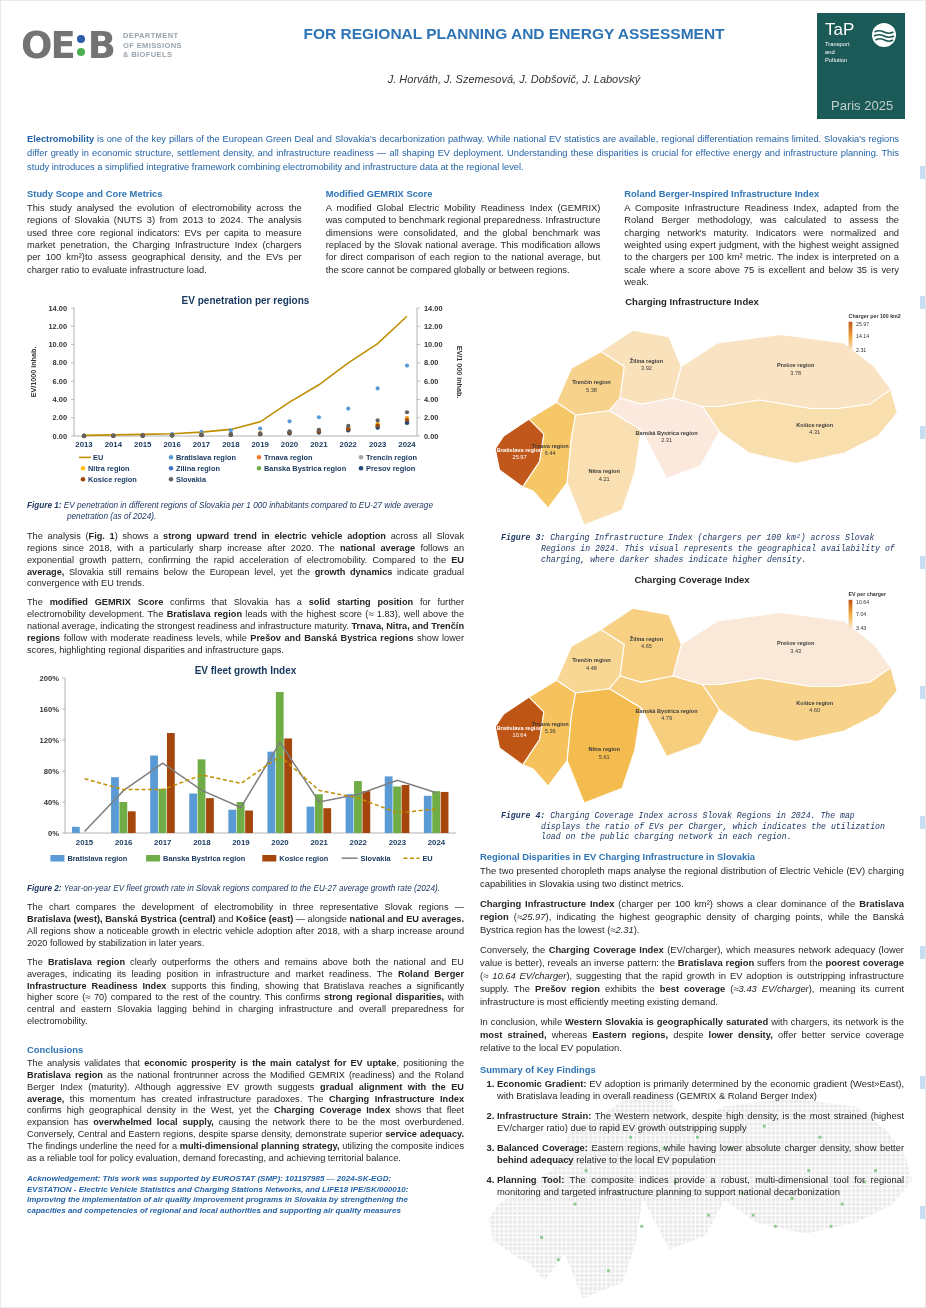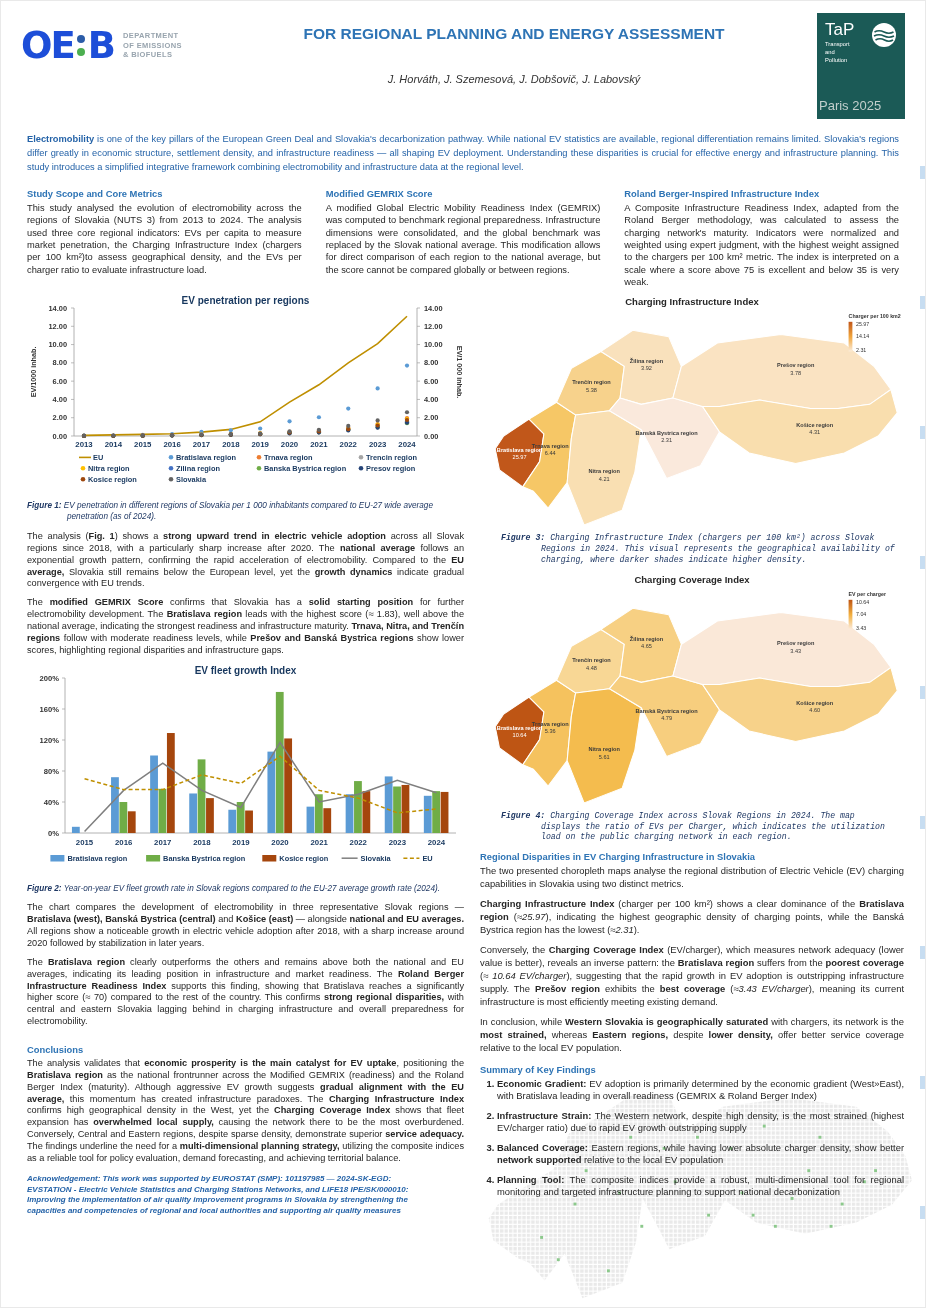--- a/index.html
+++ b/index.html
@@ -3,35 +3,35 @@
 <meta charset="utf-8">
 <style>
   html,body{margin:0;padding:0;}
   body{width:926px;height:1308px;position:relative;background:#fff;overflow:hidden;
        font-family:"Liberation Sans",sans-serif;color:#262626;}
   .page{position:absolute;inset:0;border:1px solid #e9e9e9;box-sizing:border-box;padding:10px 20px;background:#fff;}
 
   
   .header{display:flex;align-items:flex-start;}
   .logo-wrap{width:190px;flex:none;display:flex;gap:9px;align-items:center;margin-top:16px;}
-  .oeb-mark{display:flex;align-items:center;font-weight:bold;font-size:37px;color:#1d4ed8;
+  .oeb-mark{display:flex;align-items:center;font-weight:bold;font-size:37px;color:#737373;
             font-family:"DejaVu Sans",sans-serif;letter-spacing:-2px;line-height:1;}
   .oeb-colon{display:inline-flex;flex-direction:column;justify-content:center;gap:5px;margin:0 3px;}
   .oeb-colon .dot{width:8px;height:8px;border-radius:50%;display:block;}
   .dot-blue{background:#2b5ca8;}
   .dot-green{background:#4caf50;}
   .dept{font-size:7.5px;font-weight:bold;color:#98a4ae;line-height:1.3;letter-spacing:.4px;}
   .head-center{flex:1;}
   .title{color:#2e74b5;font-weight:bold;font-size:15.5px;line-height:1.4;text-align:center;margin-top:12px;}
   .authors{text-align:center;font-style:italic;font-size:11px;color:#333;margin-top:28px;}
   .tap{width:88px;height:106px;flex:none;background:#1b5a56;color:#fff;position:relative;
        box-sizing:border-box;padding:8px 8px;margin-top:2px;}
   .tap-name{font-size:17px;line-height:1;}
   .tap-sub{font-size:5.8px;line-height:1.35;margin-top:3px;}
-  .tap-paris{position:absolute;left:2px;bottom:6px;font-size:13px;color:#c2cfcc;}
+  .tap-paris{position:absolute;left:14px;bottom:6px;font-size:13px;color:#c2cfcc;}
   .tap-wave{position:absolute;right:6px;top:7px;}
 
   
   .intro{margin:14px 6px 0;font-size:9.3px;line-height:1.5;text-align:justify;color:#2563a8;}
 
   
   .cols{display:grid;grid-template-columns:1fr 1fr 1fr;gap:24px;margin:13px 6px 0;}
   .sec-h{color:#2e74b5;font-weight:bold;font-size:9.4px;margin:0 0 3px;}
   .cols p{margin:0;font-size:9.3px;line-height:1.33;text-align:justify;}
 
@@ -473,21 +473,21 @@
       <p class="caption"><b>Figure 4:</b> <i>Charging Coverage Index across Slovak Regions in 2024. The map displays the ratio of EVs per Charger, which indicates the utilization load on the public charging network in each region.</i></p>
       <div class="sec-h">Regional Disparities in EV Charging Infrastructure in Slovakia</div>
       <p class="body-p">The two presented choropleth maps analyse the regional distribution of Electric Vehicle (EV) charging capabilities in Slovakia using two distinct metrics.</p>
       <p class="body-p"><b>Charging Infrastructure Index</b> (charger per 100 km²) shows a clear dominance of the <b>Bratislava region</b> (<i>≈25.97</i>), indicating the highest geographic density of charging points, while the Banská Bystrica region has the lowest (<i>≈2.31</i>).</p>
       <p class="body-p">Conversely, the <b>Charging Coverage Index</b> (EV/charger), which measures network adequacy (lower value is better), reveals an inverse pattern: the <b>Bratislava region</b> suffers from the <b>poorest coverage</b> (<i>≈ 10.64 EV/charger</i>), suggesting that the rapid growth in EV adoption is outstripping infrastructure supply. The <b>Prešov region</b> exhibits the <b>best coverage</b> (<i>≈3.43 EV/charger</i>), meaning its current infrastructure is most efficiently meeting existing demand.</p>
       <p class="body-p">In conclusion, while <b>Western Slovakia is geographically saturated</b> with chargers, its network is the <b>most strained,</b> whereas <b>Eastern regions,</b> despite <b>lower density,</b> offer better service coverage relative to the local EV population.</p>
       <div class="sec-h" style="margin-top:9px;">Summary of Key Findings</div>
       <ol class="summary">
           <li><b>Economic Gradient:</b> EV adoption is primarily determined by the economic gradient (West»East), with Bratislava leading in overall readiness (GEMRIX &amp; Roland Berger Index)</li>
           <li><b>Infrastructure Strain:</b> The Western network, despite high density, is the most strained (highest EV/charger ratio) due to rapid EV growth outstripping supply</li>
-          <li><b>Balanced Coverage:</b> Eastern regions, while having lower absolute charger density, show better <b>network supported</b> relative to the local EV population</li>
+          <li><b>Balanced Coverage:</b> Eastern regions, while having lower absolute charger density, show better <b>behind adequacy</b> relative to the local EV population</li>
           <li><b>Planning Tool:</b> The composite indices provide a robust, multi-dimensional tool for regional monitoring and targeted infrastructure planning to support national decarbonization</li>
         </ol>
     </div>
   </div>
 
   <svg class="watermark" id="wm" width="446" height="236" viewBox="0 0 400 212">
       <defs>
         <pattern id="wmpat" width="4" height="4" patternUnits="userSpaceOnUse">
           <rect x="0" y="0" width="3" height="3" fill="#e9e9e9"></rect>
         </pattern>

